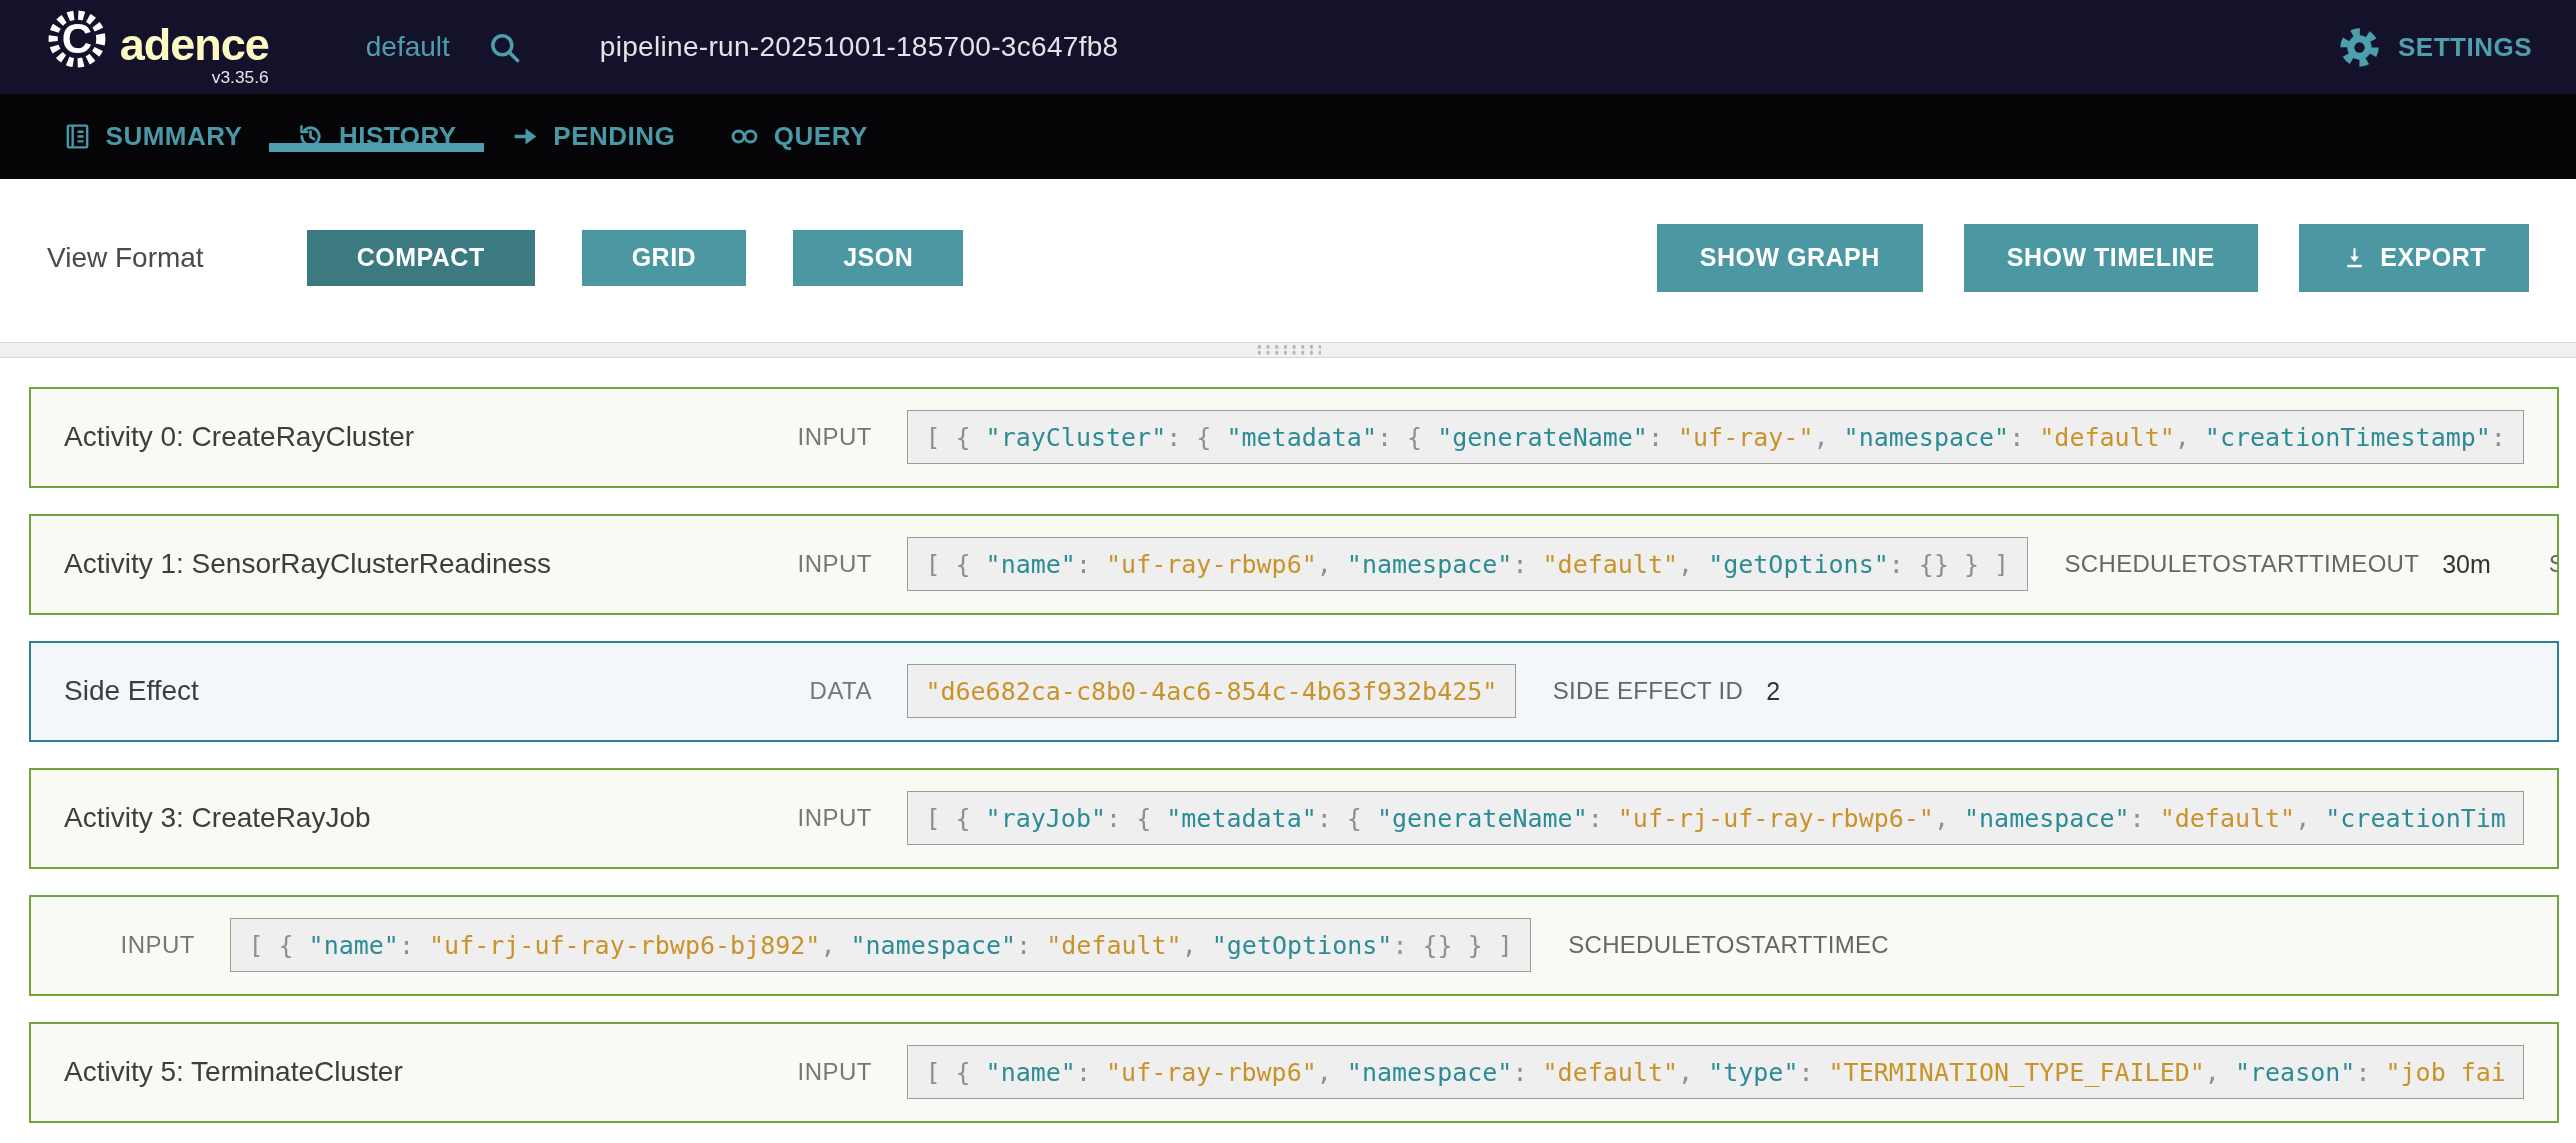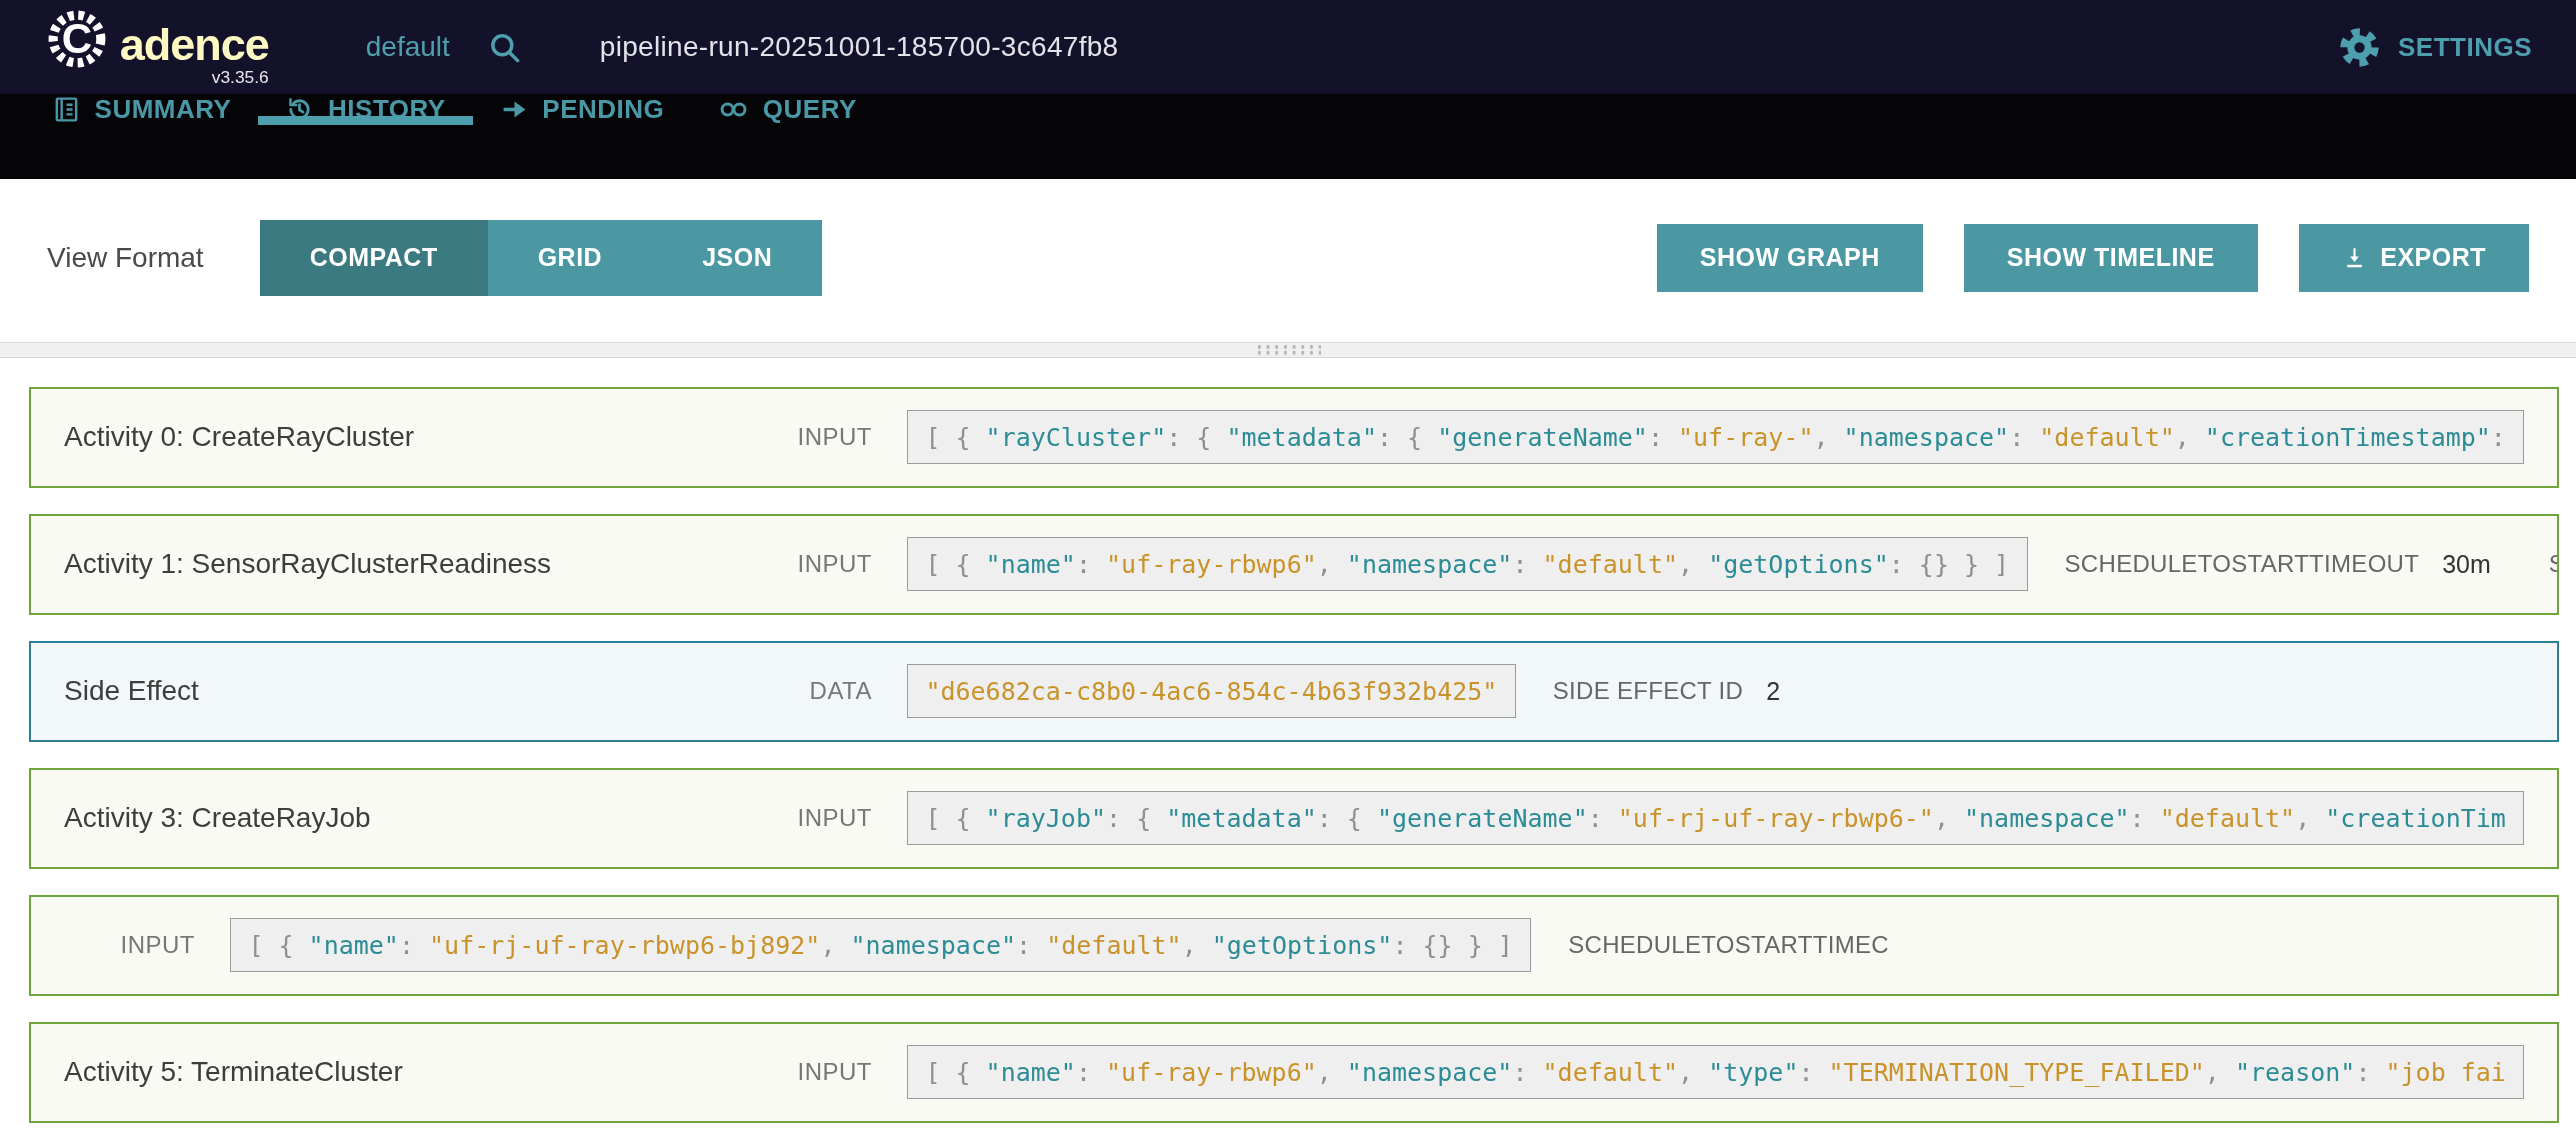--- a/index.html
+++ b/index.html
@@ -13,32 +13,32 @@
   .logo-wordmark { color:#fef9c3; font-size:45px; font-weight:bold; letter-spacing:-1px;margin-top:12px; }
   .logo-version { color:#e8e8ee; font-size:17.4px; align-self:flex-end; margin-top:-5.8px; }
   .domain-label { color:#4E9FAD; font-size:28px; margin-left:97px; }
   .search-icon { color:#4E9FAD; margin-left:37px; display:flex; cursor:pointer; }
   .workflow-title { color:#e3e3ea; font-size:28px; margin-left:78px; letter-spacing:0.3px; }
   .header-spacer { flex:1; }
   .settings { display:flex; align-items:center; gap:15.5px; color:#4E9FAD; cursor:pointer; }
   .settings-label { font-size:26px; font-weight:bold; letter-spacing:0.5px; }
 
   
-  .tab-bar { height:85px; background:#050508; display:flex; align-items:flex-start; padding-left:25px; }
+  .tab-bar { height:85px; background:#050508; display:flex; align-items:center; padding-left:36px; }
   .tab { display:flex; align-items:center; gap:13.6px; color:#4A97A6; font-size:26px; font-weight:bold;
          letter-spacing:0.5px; padding:0 27px; position:relative; cursor:pointer; }
   .tab .ticon { display:flex; }
   .tab.active::after { content:""; position:absolute; left:0; right:0; bottom:0; height:8.7px; background:#4E9FAD; }
 
   
   .toolbar { display:flex; align-items:center; padding:41px 47px 0 47px; height:116px; }
   .view-format-label { font-size:28px; color:#4a4a4a; margin-right:56px; }
   .segmented { display:flex; }
-  .seg-btn { height:76px; border:none; color:#fff; background:#4B98A2; font-size:25px; font-weight:bold;
-             font-family:"Liberation Sans", sans-serif; letter-spacing:0.5px; padding:0 50px; cursor:pointer; }
+  .seg-btn { height:56px; border:none; color:#fff; background:#4B98A2; font-size:25px; font-weight:bold;
+             font-family:"Liberation Sans", sans-serif; letter-spacing:0.5px; padding:0 50px; cursor:pointer;margin-left:47px; }
   .seg-btn.active { background:#3A7A80; }
   .toolbar-spacer { flex:1; }
   .action-btn { height:68px; border:none; color:#fff; background:#4B98A2; font-size:25px; font-weight:bold;
                 font-family:"Liberation Sans", sans-serif; letter-spacing:0.5px; padding:0 43px; margin-left:41px;
                 cursor:pointer; display:flex; align-items:center; gap:13.6px; }
 
   
   .split-divider { margin-top:47px; height:15.5px; background:#F0F0F0; border-top:1px solid #D8D8D8;
                    border-bottom:1px solid #D8D8D8; display:flex; justify-content:center; align-items:center; cursor:row-resize; }
   .grip { width:66px; height:10.7px;

